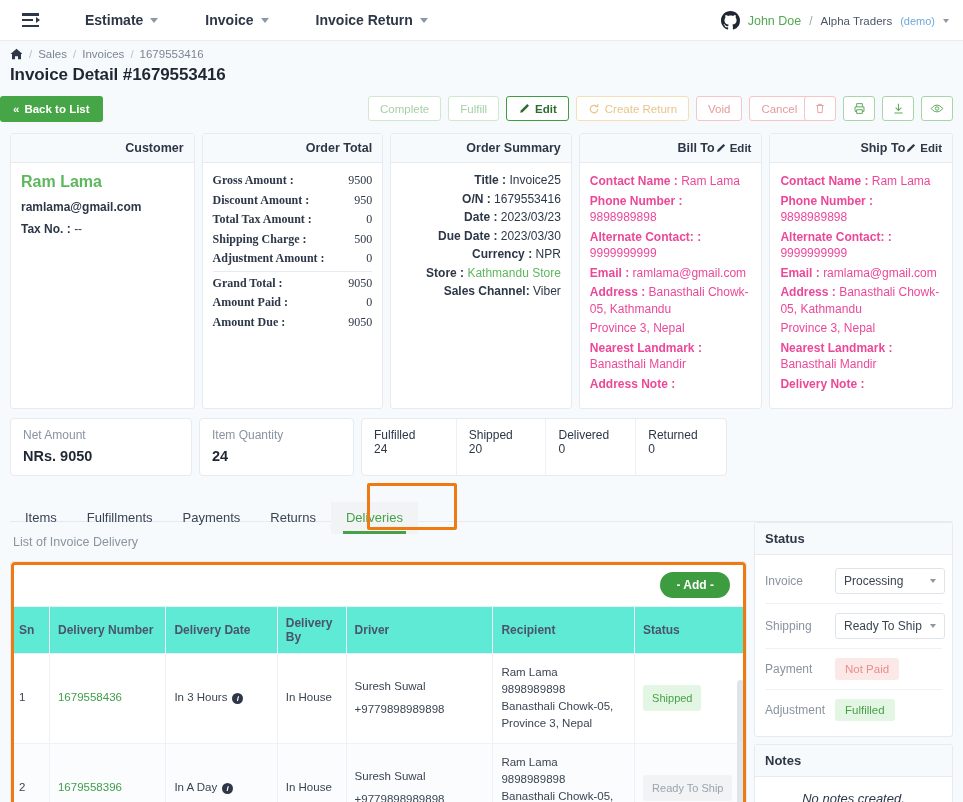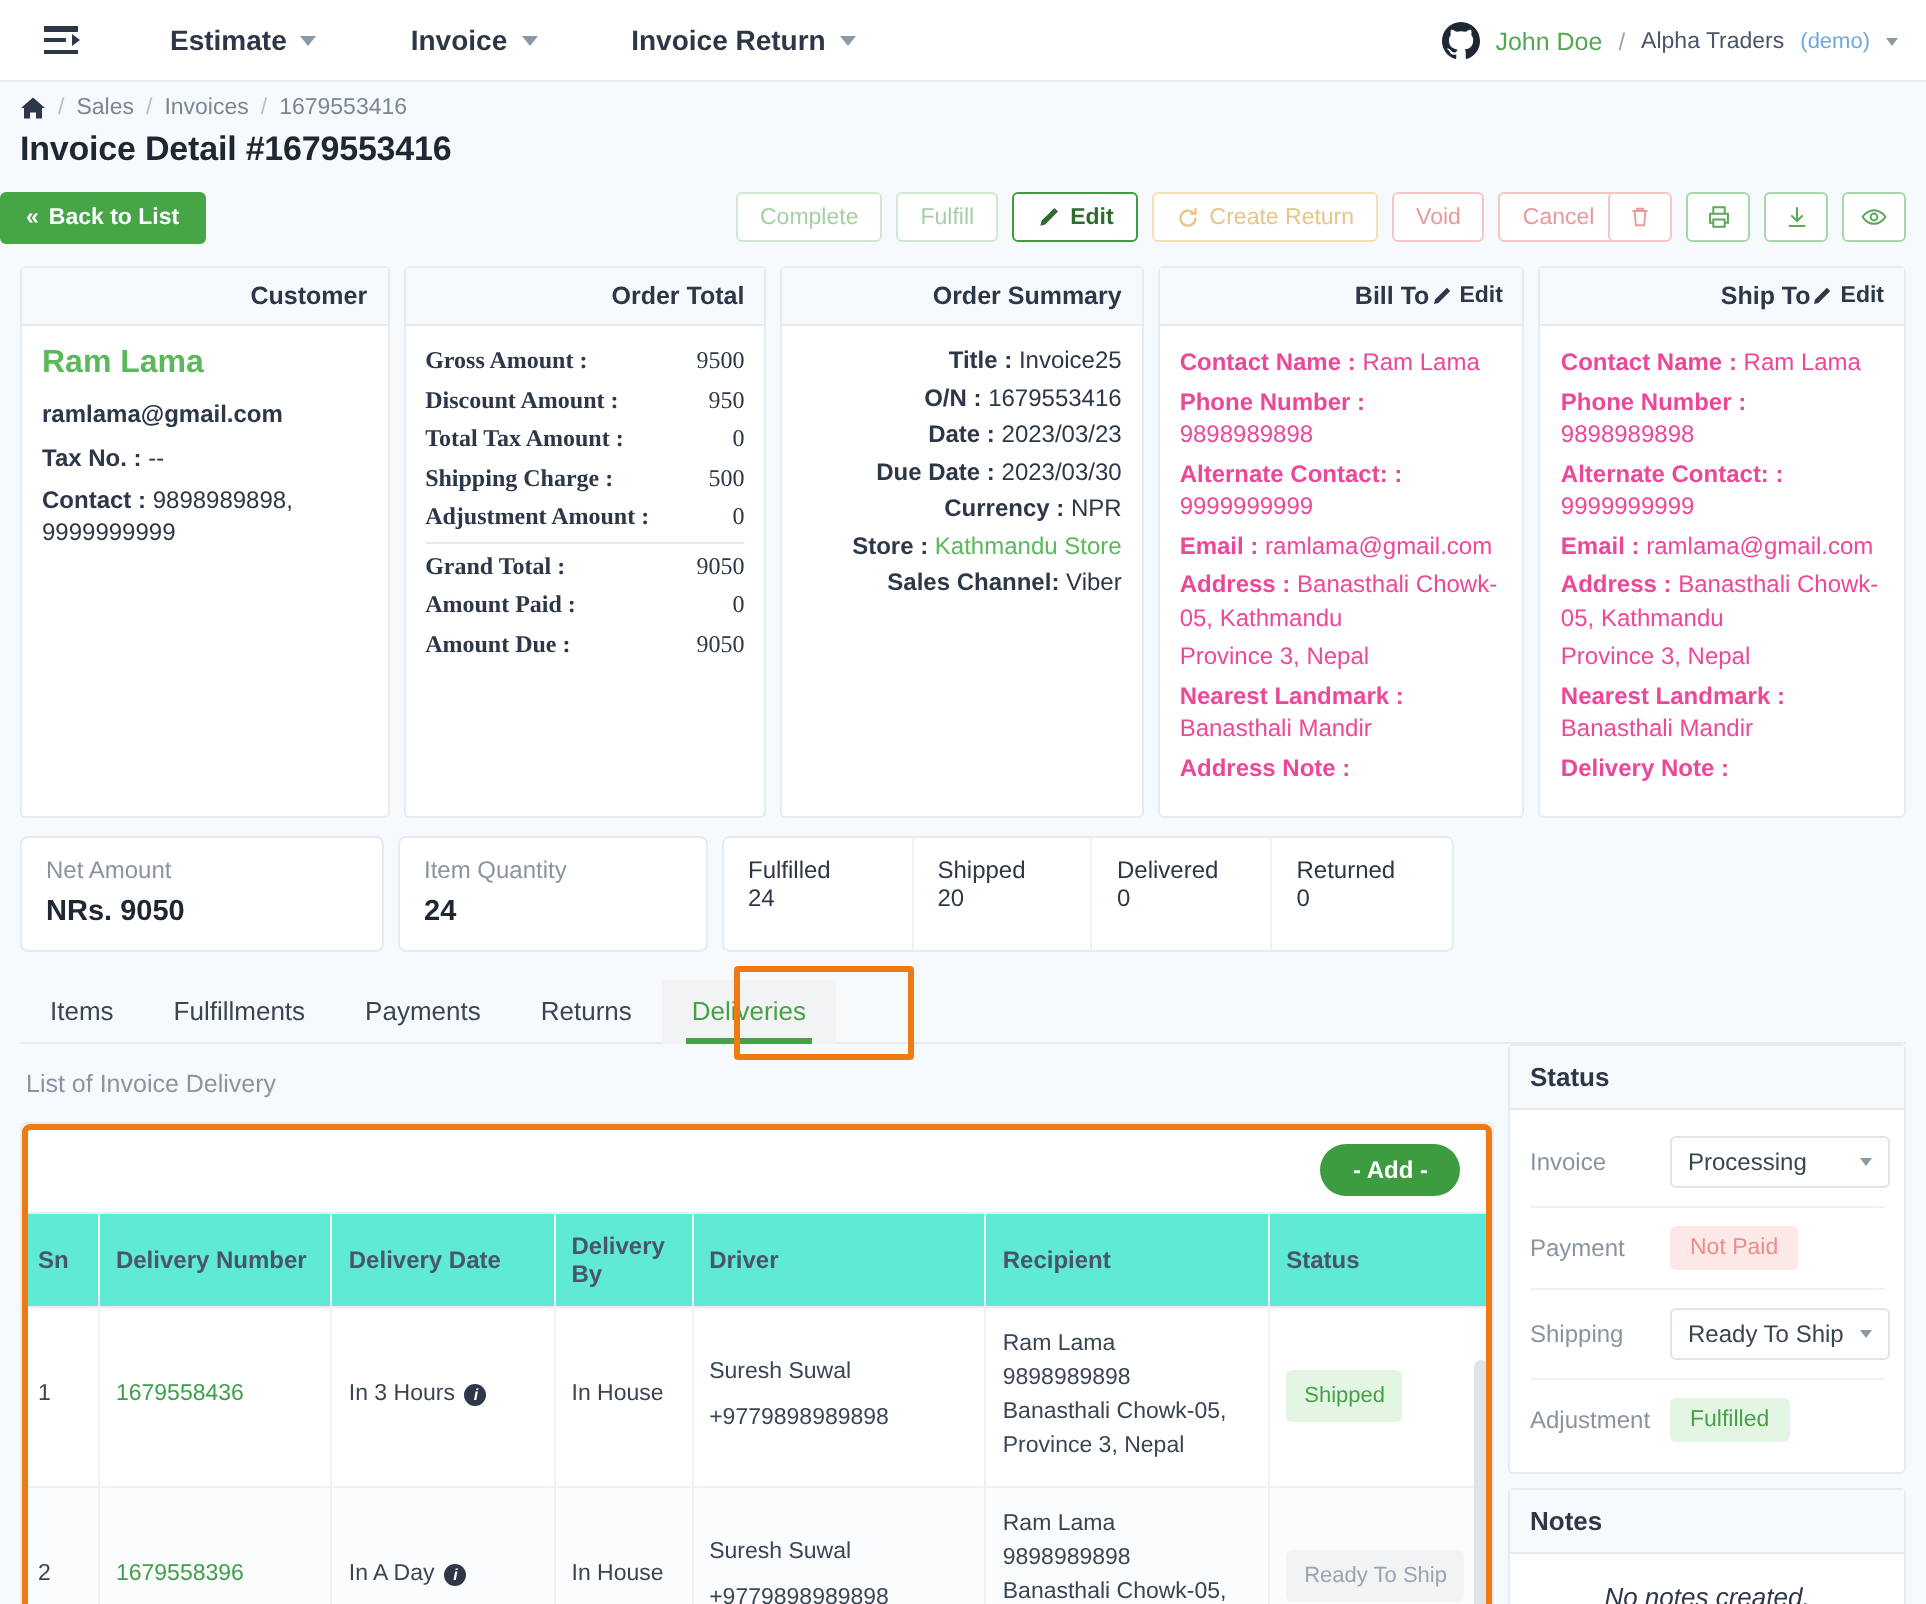--- a/index.html
+++ b/index.html
@@ -129,21 +129,21 @@
   .metric .m-val { font-size:14.5px; font-weight:bold; color:#1f2733; }
   .metric-group { display:flex; background:#fff; border:1px solid #e6ebf1; border-radius:4px; }
   .metric-group .mcell { padding: 9px 14px 11px 12px; border-right:1px solid #eef2f6; }
   .metric-group .mcell:last-child { border-right:none; }
 
   
   .tabwrap { margin-top: 13px; padding: 0 10px; position:relative; }
   .tabs { display:flex; align-items:flex-end; border-bottom:1px solid #e6ebf1; gap:0; }
   .tab {
     padding: 8px 15px 9px 15px; font-size:13px; color:#3a4553; cursor:pointer;
-    position:relative; top:1px;
+    position:relative; top:13px;
   }
   .tab.active { color:#48a148; font-weight:normal; background:#f1f3f5; }
   .tab.active::after {
     content:""; position:absolute; left:12px; right:12px; bottom:0; height:2.5px; background:#48a148;
   }
   .tab-highlight {
     position:absolute; border:3px solid #f07a12; border-radius:2px;
     left:367px; top:-6px; width:90px; height:47px; pointer-events:none;
   }
 
@@ -327,24 +327,20 @@
   <div class="card" style="width:188px">
     <div class="card-hd">
       <span>Customer</span>
     </div>
     <div class="card-bd">
       <div class="cust-name">Ram Lama</div>
       <div class="cust-email">ramlama@gmail.com</div>
       <div class="cust-line">
         <b>Tax No. :</b>
         <span>--</span>
-      </div>
-      <div class="cust-line">
-        <b>Contact :</b>
-        <span>9898989898, 9999999999</span>
       </div>
     </div>
   </div>
 
   <div class="card" style="width:185px">
     <div class="card-hd">
       <span>Order Total</span>
     </div>
     <div class="card-bd" id="order-total-body">
         <div class="tot-row">
@@ -550,31 +546,31 @@
       <div class="rc-hd">Status</div>
       <div class="rc-bd" id="status-body">
           <div class="strow">
             <div class="stlbl">Invoice</div>
             <div class="select">
               <span>Processing</span>
               <span class="caret-sm"></span>
             </div>
           </div>
           <div class="strow">
-            <div class="stlbl">Payment</div>
-            <span class="badge-notpaid">Not Paid</span>
-          </div>
-          <div class="strow">
             <div class="stlbl">Shipping</div>
             <div class="select">
               <span>Ready To Ship</span>
               <span class="caret-sm"></span>
             </div>
           </div>
           <div class="strow">
+            <div class="stlbl">Payment</div>
+            <span class="badge-notpaid">Not Paid</span>
+          </div>
+          <div class="strow">
             <div class="stlbl">Adjustment</div>
             <span class="badge-fulfilled">Fulfilled</span>
           </div>
         </div>
     </div>
 
     <div class="rc-card">
       <div class="rc-hd">Notes</div>
       <div class="rc-bd" style="padding:6px 11px 11px 11px">
         <div class="nonote">No notes created.</div>

